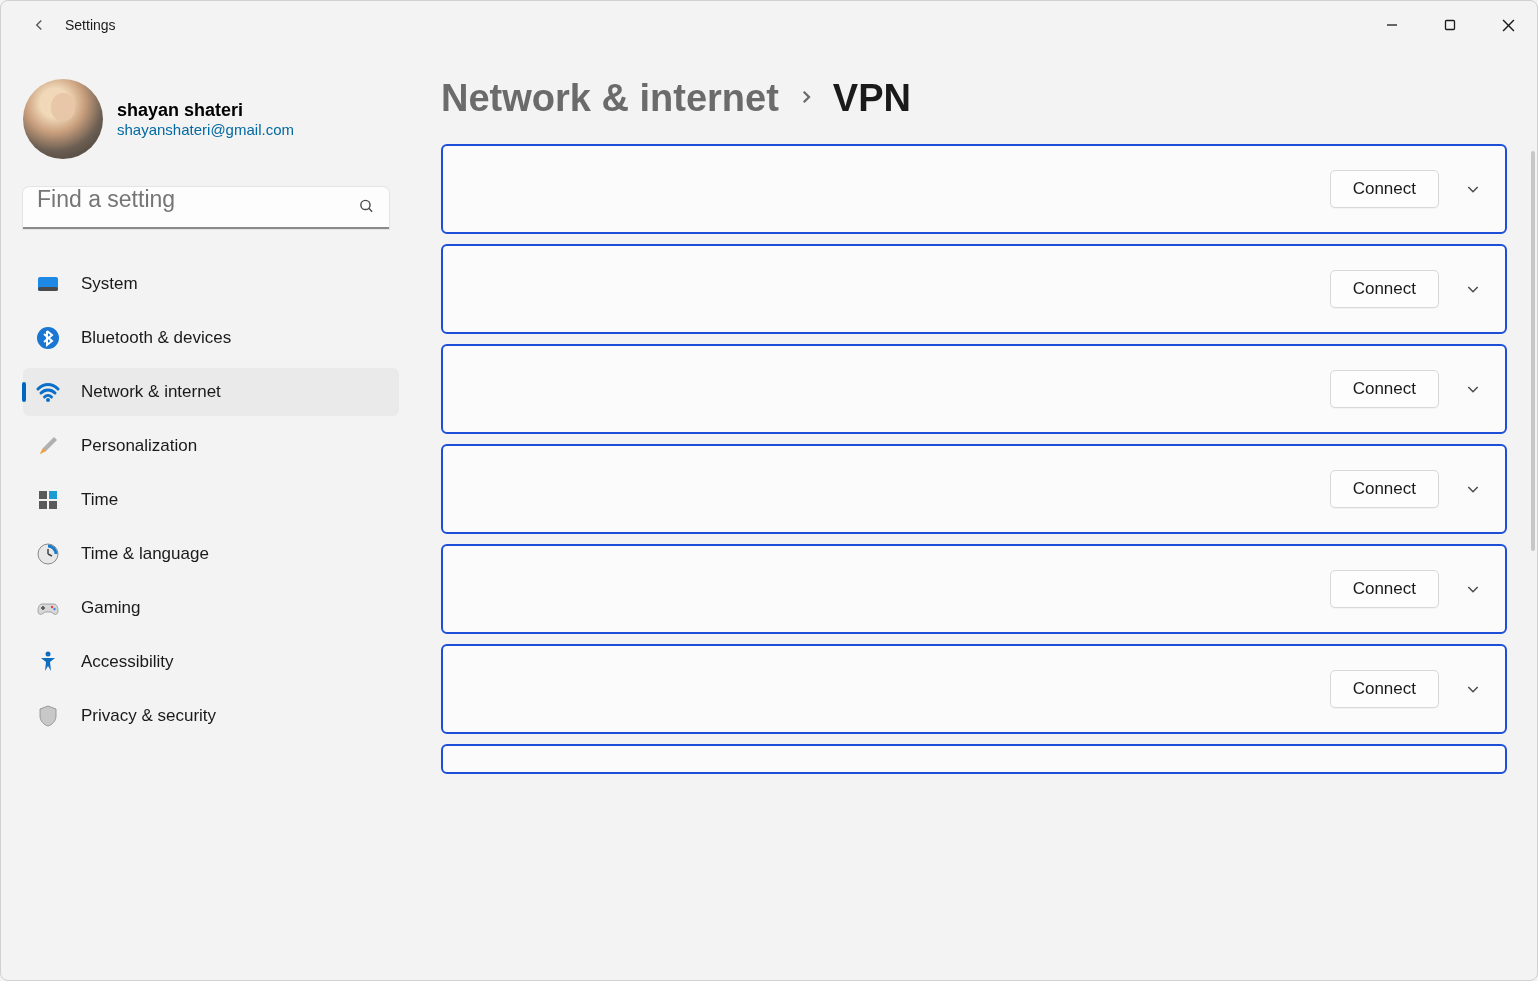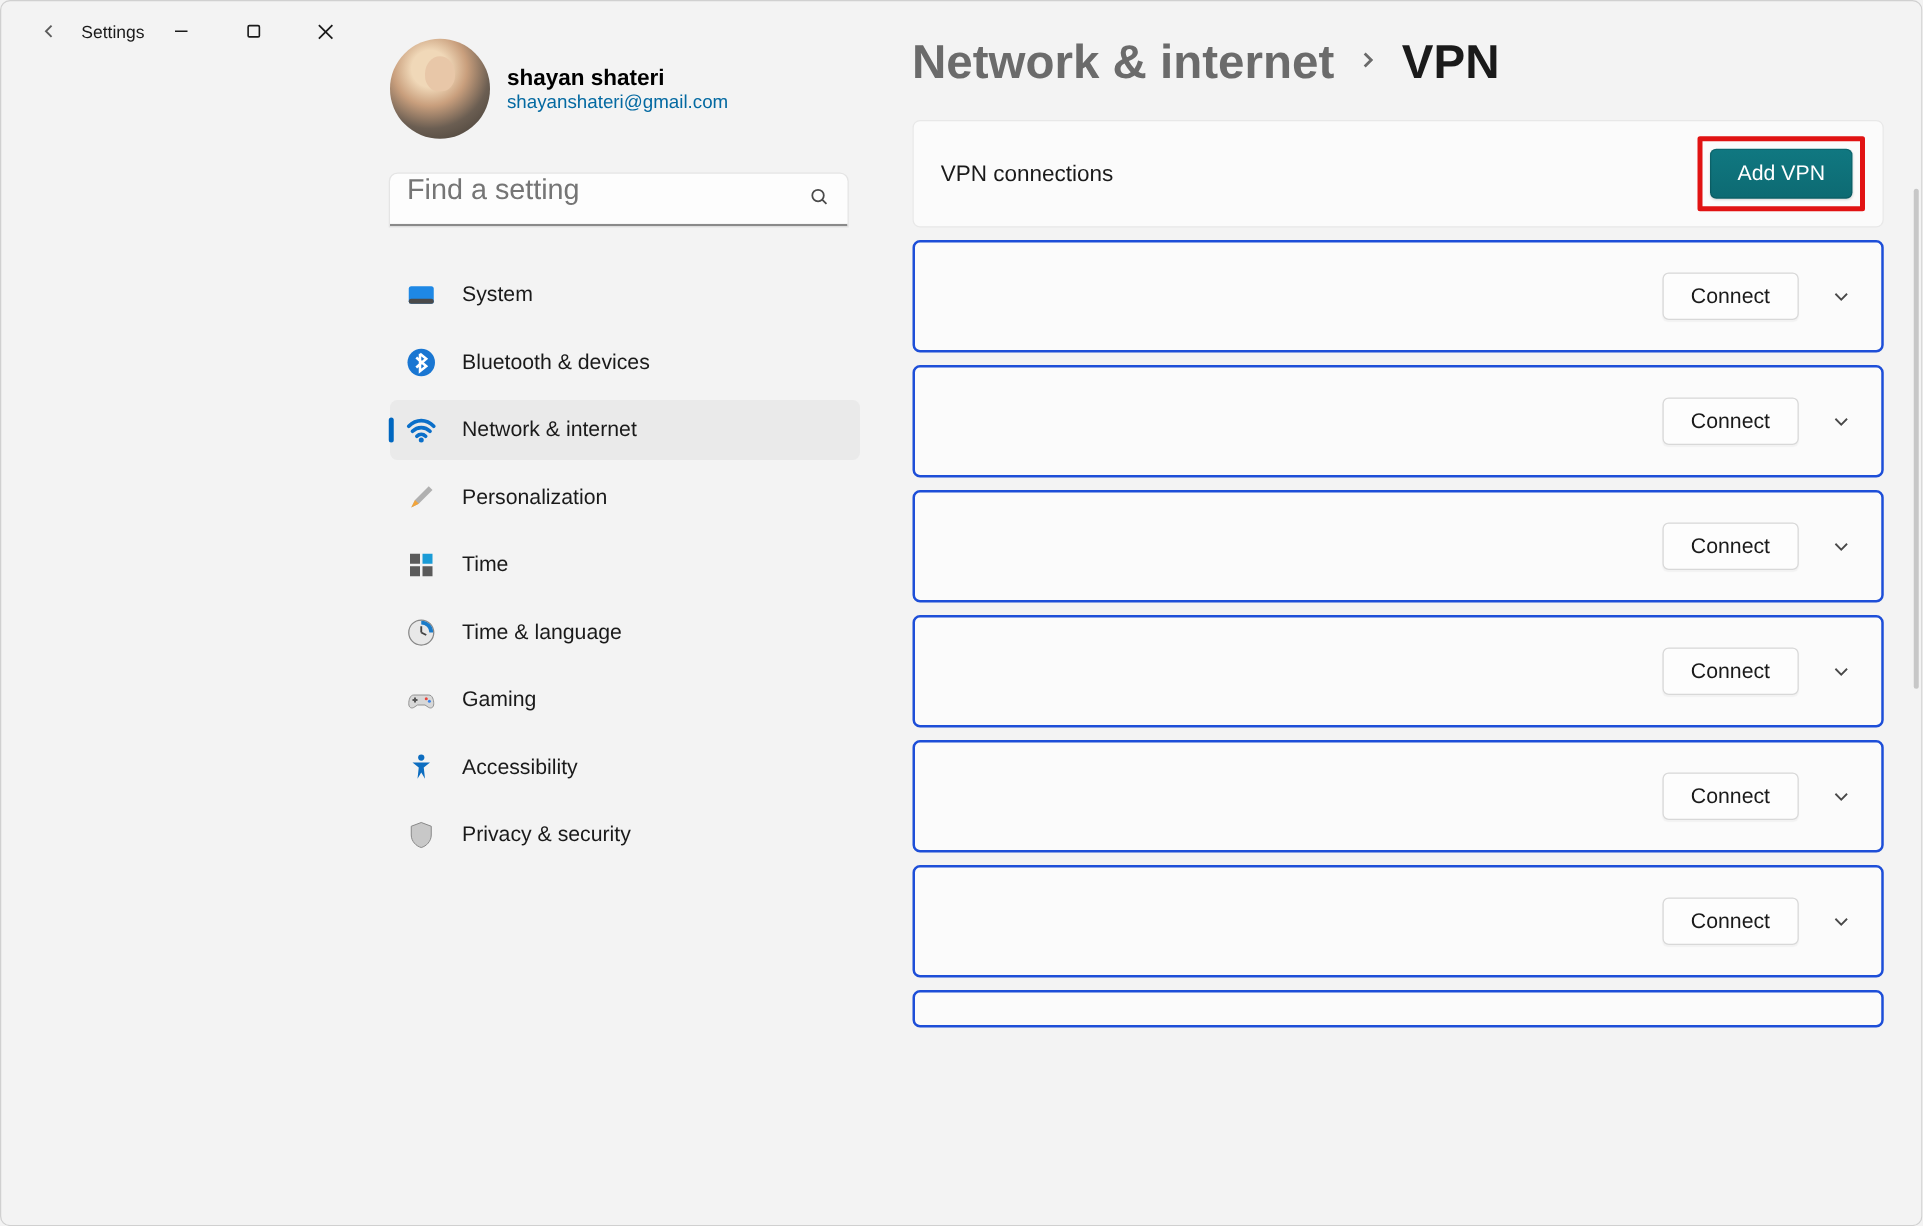--- a/index.html
+++ b/index.html
@@ -15,21 +15,21 @@
     overflow: hidden;
     position: relative;
   }
   .window {
     position: absolute;
     inset: 0;
     background: #f3f3f3;
     border: 1px solid #d0d0d0;
     border-radius: 8px;
     display: flex;
-    flex-direction: row;
+    flex-direction: column;
   }
   .titlebar {
     height: 48px;
     display: flex;
     align-items: center;
     padding-left: 18px;
   }
   .back-btn {
     width: 40px;
     height: 40px;
@@ -422,26 +422,20 @@
       <div class="breadcrumb">
         <span class="bc-parent">Network &amp; internet</span>
         <span class="bc-sep">
           <svg width="18" height="18" viewBox="0 0 24 24" fill="none" stroke="currentColor" stroke-width="3">
               <path d="M9 5l7 7-7 7"></path>
             </svg>
         </span>
         <span class="bc-current">VPN</span>
       </div>
 
-      <div class="card header-card">
-        <span class="card-title">VPN connections</span>
-        <div class="highlight-box">
-          <button class="add-vpn-btn">Add VPN</button>
-        </div>
-      </div>
 
       <div class="vpn-row">
         <button class="connect-btn">Connect</button>
         <span class="chevron">
           <svg width="16" height="16" viewBox="0 0 24 24" fill="none" stroke="currentColor" stroke-width="2.2">
               <path d="M5 9l7 7 7-7"></path>
             </svg>
         </span>
       </div>
 

